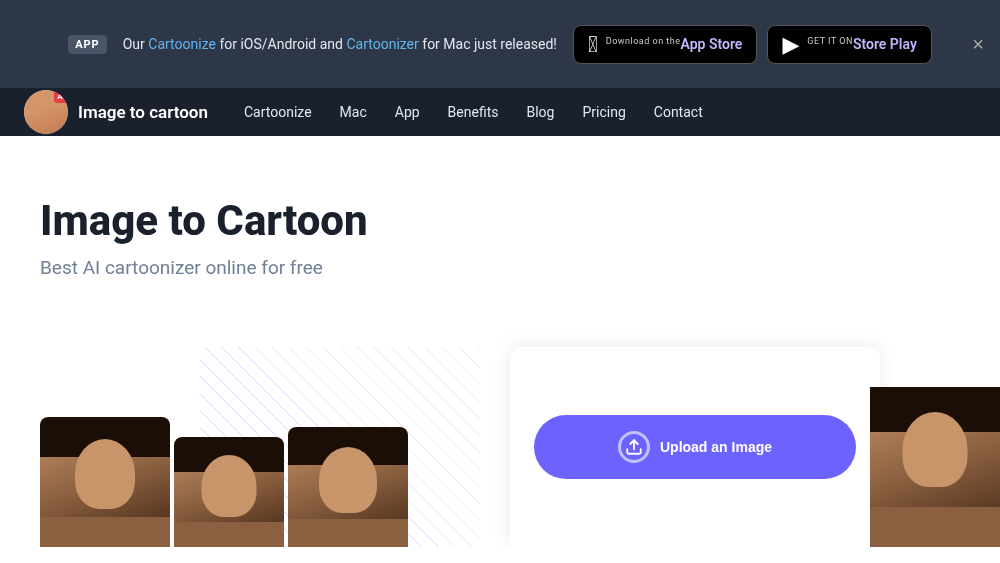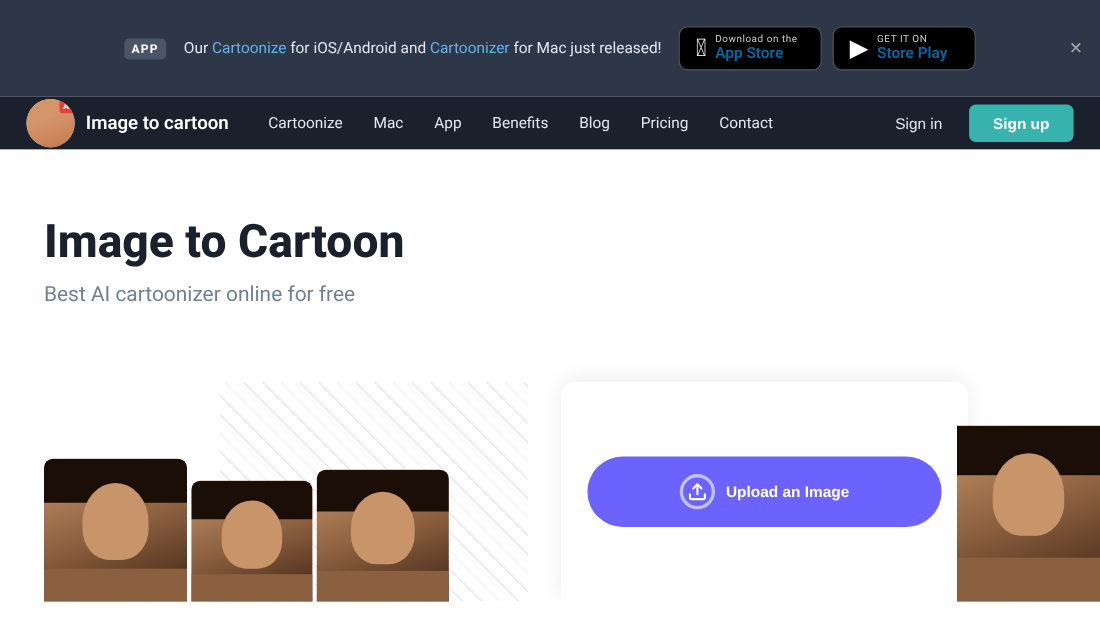--- a/index.html
+++ b/index.html
@@ -55,31 +55,31 @@
       display: flex;
       align-items: center;
       gap: 8px;
       cursor: pointer;
       text-decoration: none;
       color: #fff;
       min-width: 130px;
     }
     .store-btn-text-group {
       display: flex;
-      flex-direction: column;
+      flex-direction: row;
     }
     .store-btn-sub {
       font-size: 9px;
       color: #ccc;
       letter-spacing: 0.5px;
     }
     .store-btn-main {
       font-size: 14px;
       font-weight: 600;
-      color: #0369a1;
+      color: #c4b5fd;
     }
     .close-btn {
       position: absolute;
       right: 16px;
       top: 50%;
       transform: translateY(-50%);
       background: none;
       border: none;
       color: #aaa;
       font-size: 20px;
@@ -306,24 +306,20 @@
   </a>
   <div class="nav-links">
     <a href="#" class="nav-link">Cartoonize</a>
     <a href="#" class="nav-link">Mac</a>
     <a href="#" class="nav-link">App</a>
     <a href="#" class="nav-link">Benefits</a>
     <a href="#" class="nav-link">Blog</a>
     <a href="#" class="nav-link">Pricing</a>
     <a href="#" class="nav-link">Contact</a>
   </div>
-  <div class="nav-actions">
-    <button class="signin-btn">Sign in</button>
-    <button class="signup-btn">Sign up</button>
-  </div>
 </nav>
 
 <div class="main-content">
   <div class="hero-section">
     <div class="hero-left">
       <h1 class="hero-title">Image to Cartoon</h1>
       <p class="hero-subtitle">Best AI cartoonizer online for free</p>
     </div>
   </div>
 

